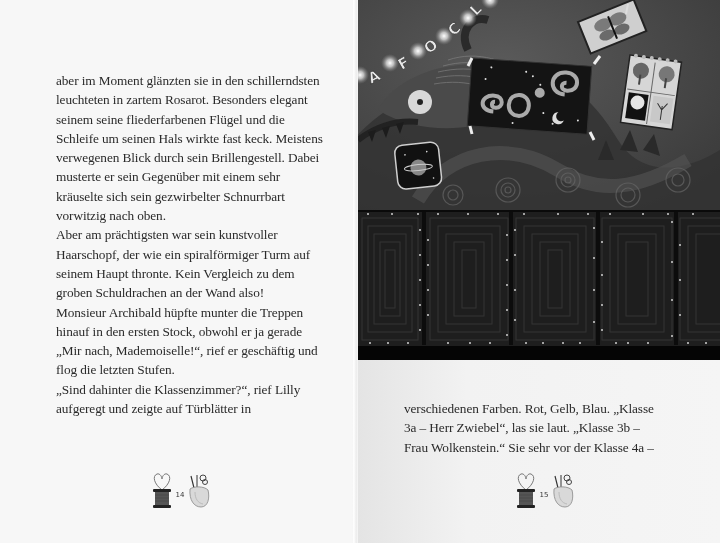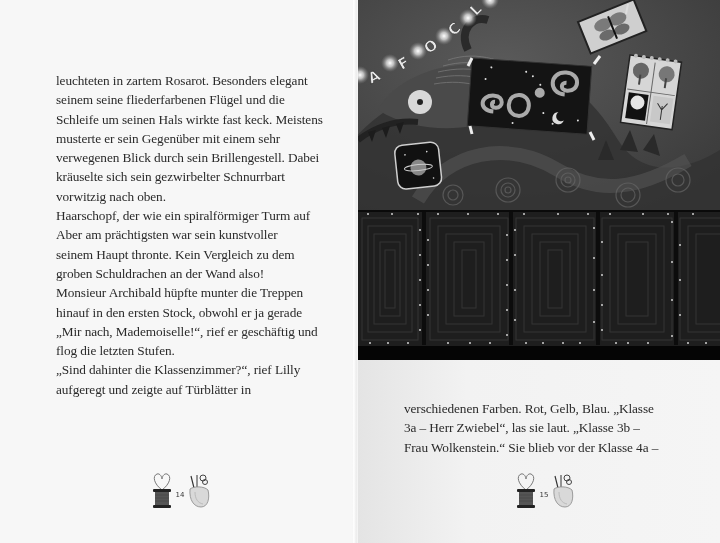--- a/index.html
+++ b/index.html
@@ -45,29 +45,30 @@
   }
   .illustration svg { display: block; }
 </style>
 </head>
 <body>
 
 <div class="spread">
 
   <div class="page-left">
     <div class="text-block left-text">
+      <span class="line">aber im Moment glänzten sie in den schillerndsten</span>
       <span class="line">leuchteten in zartem Rosarot. Besonders elegant</span>
       <span class="line">seinem seine fliederfarbenen Flügel und die</span>
       <span class="line">Schleife um seinen Hals wirkte fast keck. Meistens</span>
+      <span class="line">verwegenen Blick durch sein Brillengestell. Dabei</span>
       <span class="line">musterte er sein Gegenüber mit einem sehr</span>
-      <span class="line">verwegenen Blick durch sein Brillengestell. Dabei</span>
       <span class="line">kräuselte sich sein gezwirbelter Schnurrbart</span>
       <span class="line">vorwitzig nach oben.</span>
+      <span class="line">Aber am prächtigsten war sein kunstvoller</span>
       <span class="line">Haarschopf, der wie ein spiralförmiger Turm auf</span>
-      <span class="line">Aber am prächtigsten war sein kunstvoller</span>
       <span class="line">seinem Haupt thronte. Kein Vergleich zu dem</span>
       <span class="line">groben Schuldrachen an der Wand also!</span>
       <span class="line">Monsieur Archibald hüpfte munter die Treppen</span>
       <span class="line">hinauf in den ersten Stock, obwohl er ja gerade</span>
       <span class="line">„Mir nach, Mademoiselle!“, rief er geschäftig und</span>
       <span class="line">flog die letzten Stufen.</span>
       <span class="line">„Sind dahinter die Klassenzimmer?“, rief Lilly</span>
       <span class="line">aufgeregt und zeigte auf Türblätter in</span>
     </div>
 
@@ -348,21 +349,21 @@
               <circle cx="348" cy="343" r="1"></circle>
           </g>
         </g>
         <rect x="0" y="346" width="362" height="14" fill="#050505"></rect>
       </svg>
     </div>
 
     <div class="text-block right-text">
       <span class="line">verschiedenen Farben. Rot, Gelb, Blau. „Klasse</span>
       <span class="line">3a – Herr Zwiebel“, las sie laut. „Klasse 3b –</span>
-      <span class="line">Frau Wolkenstein.“ Sie blieb vor der Klasse 4a –</span>
+      <span class="line">Frau Wolkenstein.“ Sie sehr vor der Klasse 4a –</span>
     </div>
 
     <div class="folio folio-right">
       <span>
         <svg width="24" height="40" viewBox="0 0 24 40">
           <path d="M12 20 C4 14 2 6 7 4 C10 3 12 7 12 9 C12 7 14 3 17 4 C22 6 20 14 12 20" fill="none" stroke="#777" stroke-width="1"></path>
           <rect x="3" y="19" width="18" height="3" rx="1" fill="#222"></rect>
           <rect x="5" y="22" width="14" height="13" fill="#555"></rect>
           <line x1="5" y1="25" x2="19" y2="25" stroke="#444" stroke-width="0.6"></line>
           <line x1="5" y1="28" x2="19" y2="28" stroke="#444" stroke-width="0.6"></line>

